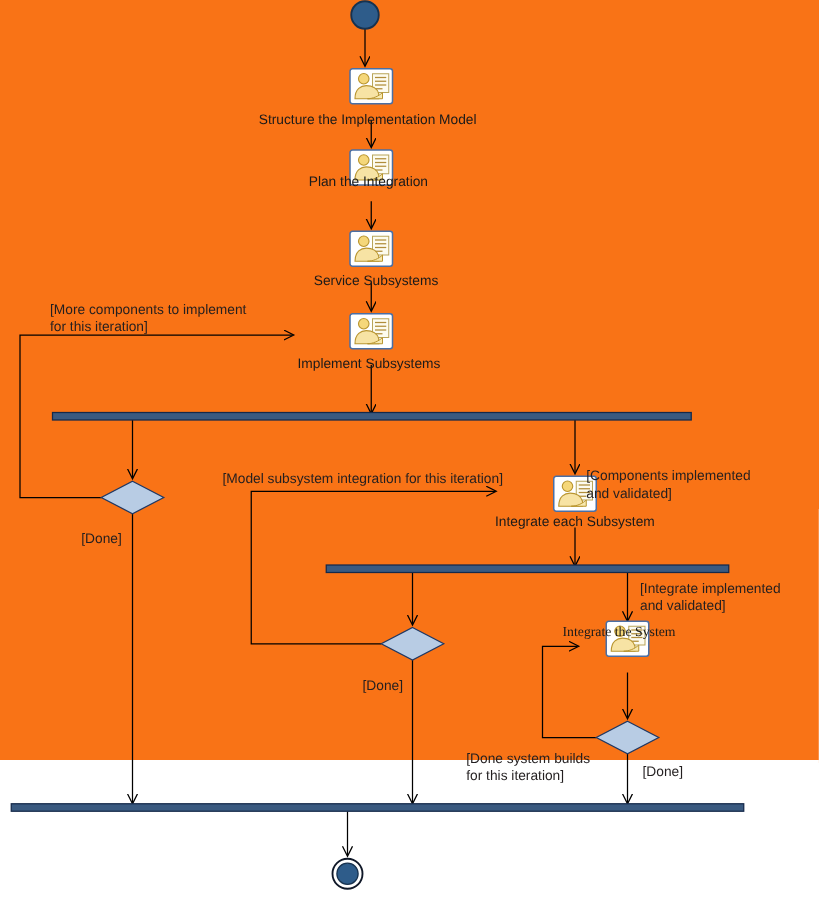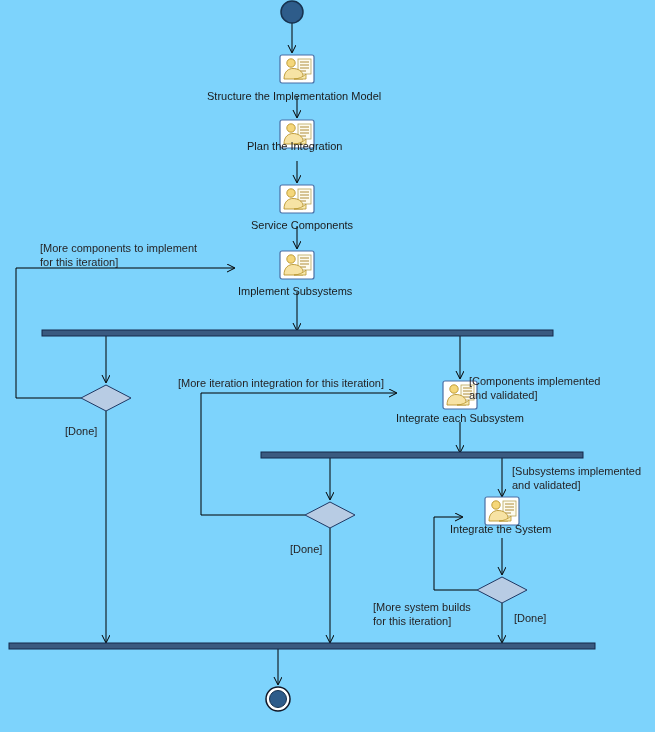--- a/index.html
+++ b/index.html
@@ -9,22 +9,22 @@
   }
   body {
     width: 655px;
     height: 732px;
     font-family: "Liberation Sans", sans-serif;
     overflow: hidden;
   }
   #diagram-root {
     position: relative;
     width: 655px;
-    height: 732px;
-    background: #7dd3fc;
+    height: 608px;
+    background: #f97316;
   }
   svg#wires {
     position: absolute;
     left: 0;
     top: 0;
     width: 655px;
     height: 732px;
   }
   .node-label {
     position: absolute;
@@ -221,54 +221,54 @@
       <line x1="20" y1="13" x2="29" y2="13" stroke="#b08d3a" stroke-width="1"></line>
       <line x1="20" y1="16" x2="26" y2="16" stroke="#b08d3a" stroke-width="1"></line>
       <circle cx="11" cy="8" r="4.2" fill="#f5d77a" stroke="#b9952f" stroke-width="0.9"></circle>
       <path d="M4,24 C4,16 9,13.5 13,13.5 C18,13.5 22,16 23,20 L23,24 Z" fill="#f7e3a4" stroke="#b9952f" stroke-width="0.9"></path>
       <path d="M14,24 C18,24 23,22 26,19 L26,24 Z" fill="#f7e9b0" stroke="#b9952f" stroke-width="0.8"></path>
     </g>
   </svg>
 
   <div class="node-label" style="left:207px; top:90px;">Structure the Implementation Model</div>
   <div class="node-label" style="left:247px; top:140px;">Plan the Integration</div>
-  <div class="node-label" style="left:251px; top:219px;">Service Components</div>
+  <div class="node-label" style="left:251px; top:219px;">Service Subsystems</div>
   <div class="node-label" style="left:238px; top:285px;">Implement Subsystems</div>
   <div class="node-label" style="left:396px; top:412px;">Integrate each Subsystem</div>
-  <div class="node-label" style="left:450px; top:523px;">Integrate the System</div>
+  <div class="node-label" style="left:450px; top:500px;font-family:Liberation Serif, serif;">Integrate the System</div>
 
   <div class="guard-label" style="left:40px; top:241px;">
     <div>[More components to implement</div>
     <div>for this iteration]</div>
   </div>
 
   <div class="guard-label" style="left:65px; top:424px;">
     <div>[Done]</div>
   </div>
 
   <div class="guard-label" style="left:469px; top:342px;margin-top:32px;">
     <div>[Components implemented</div>
     <div>and validated]</div>
   </div>
 
   <div class="guard-label" style="left:178px; top:376px;">
-    <div>[More iteration integration for this iteration]</div>
+    <div>[Model subsystem integration for this iteration]</div>
   </div>
 
   <div class="guard-label" style="left:290px; top:542px;">
     <div>[Done]</div>
   </div>
 
   <div class="guard-label" style="left:512px; top:464px;">
-    <div>[Subsystems implemented</div>
+    <div>[Integrate implemented</div>
     <div>and validated]</div>
   </div>
 
   <div class="guard-label" style="left:373px; top:600px;">
-    <div>[More system builds</div>
+    <div>[Done system builds</div>
     <div>for this iteration]</div>
   </div>
 
   <div class="guard-label" style="left:514px; top:611px;">
     <div>[Done]</div>
   </div>
 
 </div>
 
 </body></html>

